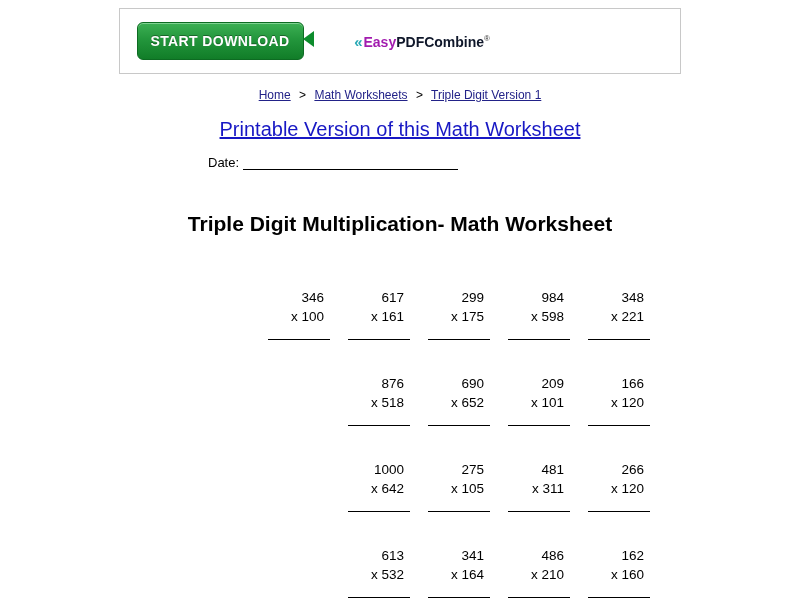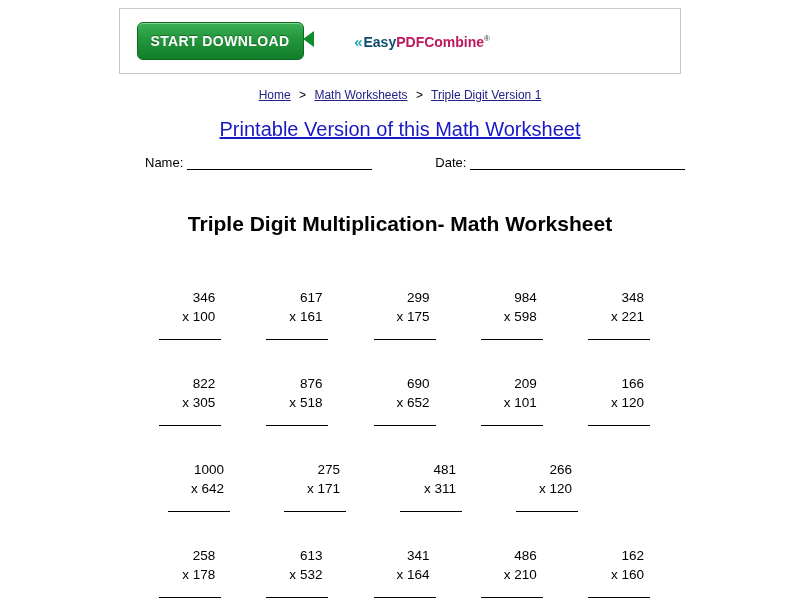--- a/index.html
+++ b/index.html
@@ -87,22 +87,22 @@
     font-size: 14px;
     color: #333333;
     white-space: nowrap;
   }
   .ad-brand .brand-mark {
     color: #2aa9b5;
     font-weight: bold;
     font-size: 15px;
     margin-right: 1px;
   }
-  .ad-brand .brand-easy { font-weight: bold; color: #0c4a6e; }
-  .ad-brand .brand-pdf { font-weight: bold; color: #be185d; }
+  .ad-brand .brand-easy { font-weight: bold; color: #a21caf; }
+  .ad-brand .brand-pdf { font-weight: bold; color: #0f172a; }
   .ad-brand .brand-tm { font-size: 8px; vertical-align: super; }
   .ad-choices {
     position: absolute;
     right: 119px;
     top: 9px;
     font-size: 9px;
     color: #444444;
     display: flex;
     align-items: center;
     gap: 2px;
@@ -171,23 +171,22 @@
     color: #000;
   }
 
   
   .problems {
     margin-top: 52px;
     padding: 0 150px 0 150px;
   }
   .prow {
     display: flex;
-    justify-content: flex-start;
+    justify-content: flex-end;
     margin-bottom: 34px;
-    gap: 36px;
   }
   .problem {
     width: 80px;
     font-size: 13.5px;
     line-height: 19px;
     text-align: right;
   }
   .problem .top { padding-right: 6px; }
   .problem .bot {
     padding-right: 6px;
@@ -227,24 +226,20 @@
   <a href="#">Math Worksheets</a>
   <span class="sep">&gt;</span>
   <a href="#">Triple Digit Version 1</a>
 </div>
 
 <div class="printable">
   <a href="#">Printable Version of this Math Worksheet</a>
 </div>
 
 <div class="namedate">
-  <div class="nd-block nd-name">
-    <span class="nd-label">Name:</span>
-    <span class="nd-line"></span>
-  </div>
   <div class="nd-block nd-date">
     <span class="nd-label">Date:</span>
     <span class="nd-line"></span>
   </div>
 </div>
 
 <div class="worksheet-title">Triple Digit Multiplication- Math Worksheet</div>
 
 <div class="problems">
 
@@ -266,24 +261,20 @@
       <div class="bot"><span>x </span><span>598</span></div>
     </div>
     <div class="problem">
       <div class="top">348</div>
       <div class="bot"><span>x </span><span>221</span></div>
     </div>
   </div>
 
   <div class="prow">
     <div class="problem">
-      <div class="top">822</div>
-      <div class="bot"><span>x </span><span>305</span></div>
-    </div>
-    <div class="problem">
       <div class="top">876</div>
       <div class="bot"><span>x </span><span>518</span></div>
     </div>
     <div class="problem">
       <div class="top">690</div>
       <div class="bot"><span>x </span><span>652</span></div>
     </div>
     <div class="problem">
       <div class="top">209</div>
       <div class="bot"><span>x </span><span>101</span></div>
@@ -294,38 +285,34 @@
     </div>
   </div>
 
   <div class="prow">
     <div class="problem">
       <div class="top">1000</div>
       <div class="bot"><span>x </span><span>642</span></div>
     </div>
     <div class="problem">
       <div class="top">275</div>
-      <div class="bot"><span>x </span><span>171</span></div>
+      <div class="bot"><span>x </span><span>105</span></div>
     </div>
     <div class="problem">
       <div class="top">481</div>
       <div class="bot"><span>x </span><span>311</span></div>
     </div>
     <div class="problem">
       <div class="top">266</div>
       <div class="bot"><span>x </span><span>120</span></div>
     </div>
   </div>
 
   <div class="prow">
     <div class="problem">
-      <div class="top">258</div>
-      <div class="bot"><span>x </span><span>178</span></div>
-    </div>
-    <div class="problem">
       <div class="top">613</div>
       <div class="bot"><span>x </span><span>532</span></div>
     </div>
     <div class="problem">
       <div class="top">341</div>
       <div class="bot"><span>x </span><span>164</span></div>
     </div>
     <div class="problem">
       <div class="top">486</div>
       <div class="bot"><span>x </span><span>210</span></div>

